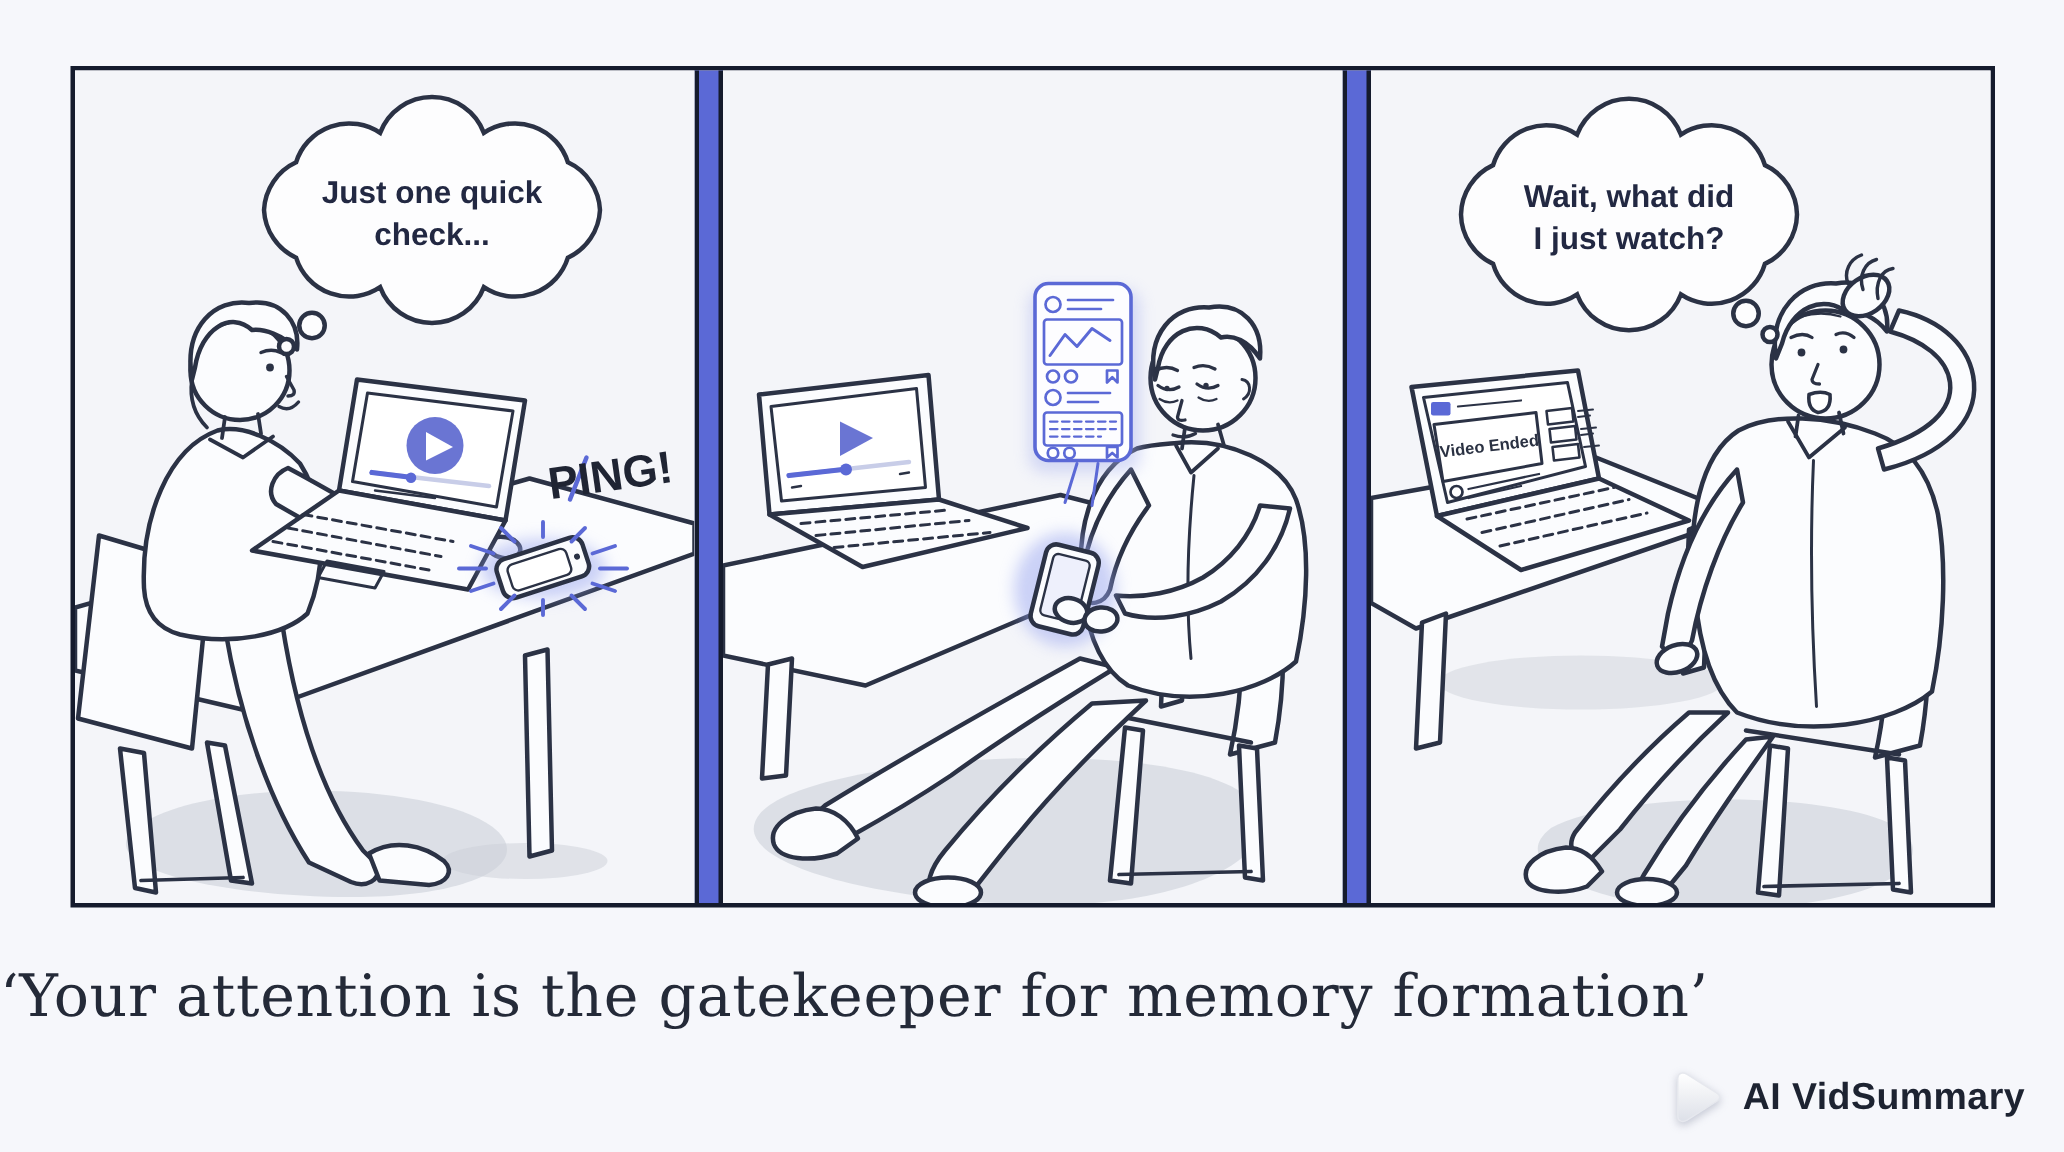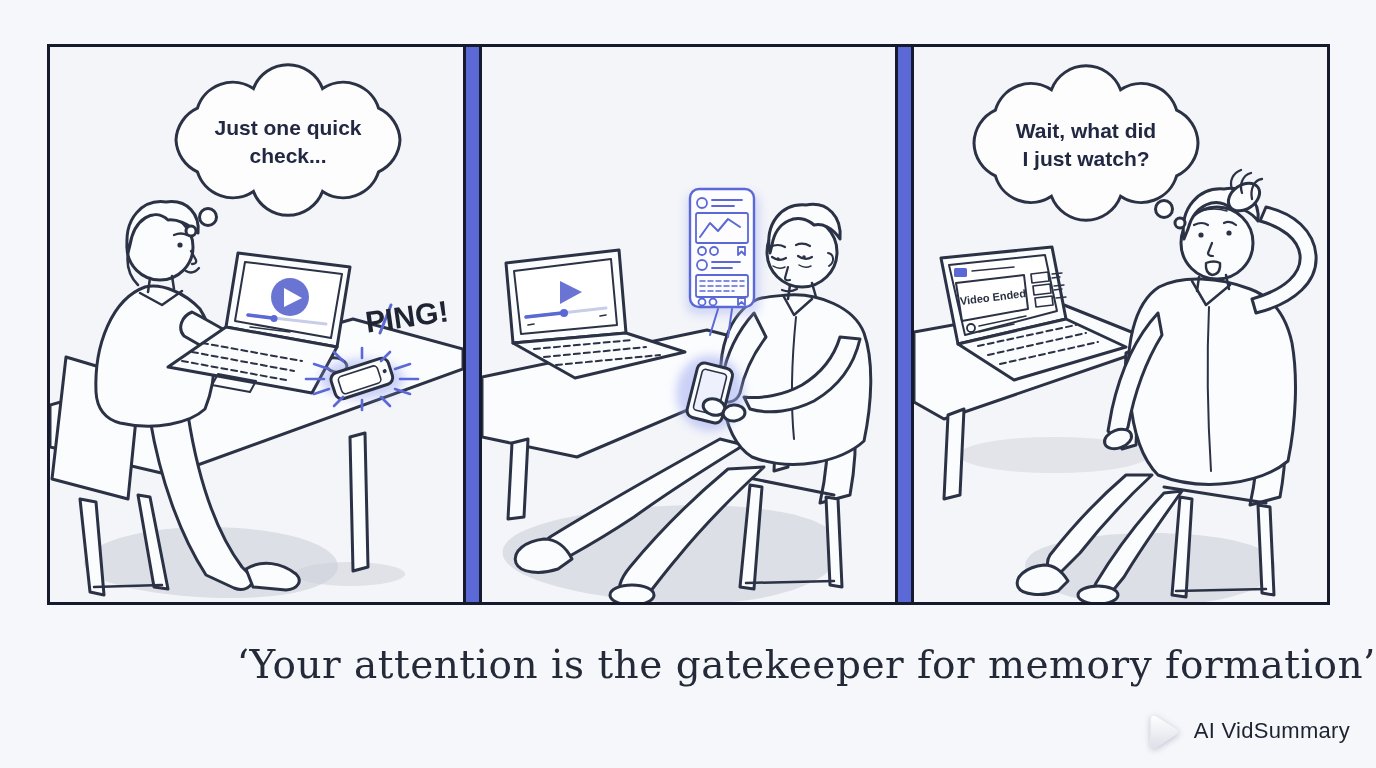--- a/index.html
+++ b/index.html
@@ -11,27 +11,27 @@
   .comic{
     position:absolute;left:47px;top:44px;width:1283px;height:561px;
     box-sizing:border-box;border:3px solid #151b2d;background:#f4f5f9;
     display:flex;
   }
   .panel{flex:1 1 0;position:relative;overflow:hidden;background:#f4f5f9;}
   .panel svg{display:block;width:100%;height:100%;}
   .divider{width:13px;flex:0 0 13px;background:#5b69d6;border-left:3px solid #151b2d;border-right:3px solid #151b2d;}
   svg text{font-family:"Liberation Sans",sans-serif;}
   .caption{
-    position:absolute;left:0;top:642px;width:100%;text-align:right;
+    position:absolute;left:0;top:642px;width:100%;text-align:left;
     font-family:"DejaVu Serif",serif;font-size:39px;color:#242a38;letter-spacing:.5px;
   }
   .brand{
     position:absolute;top:712px;right:26px;display:flex;align-items:center;gap:11px;
   }
-  .brand-label{font-size:22px;font-weight:normal;color:#1d2331;letter-spacing:.3px;}
+  .brand-label{font-size:25px;font-weight:bold;color:#1d2331;letter-spacing:.3px;}
   .brand-icon svg{display:block;filter:drop-shadow(0 2px 3px rgba(110,118,145,.38));}
 </style>
 </head>
 <body>
 
 <div class="comic">
 
   <div class="panel">
     <svg viewBox="0 0 413 555">
       <defs>

